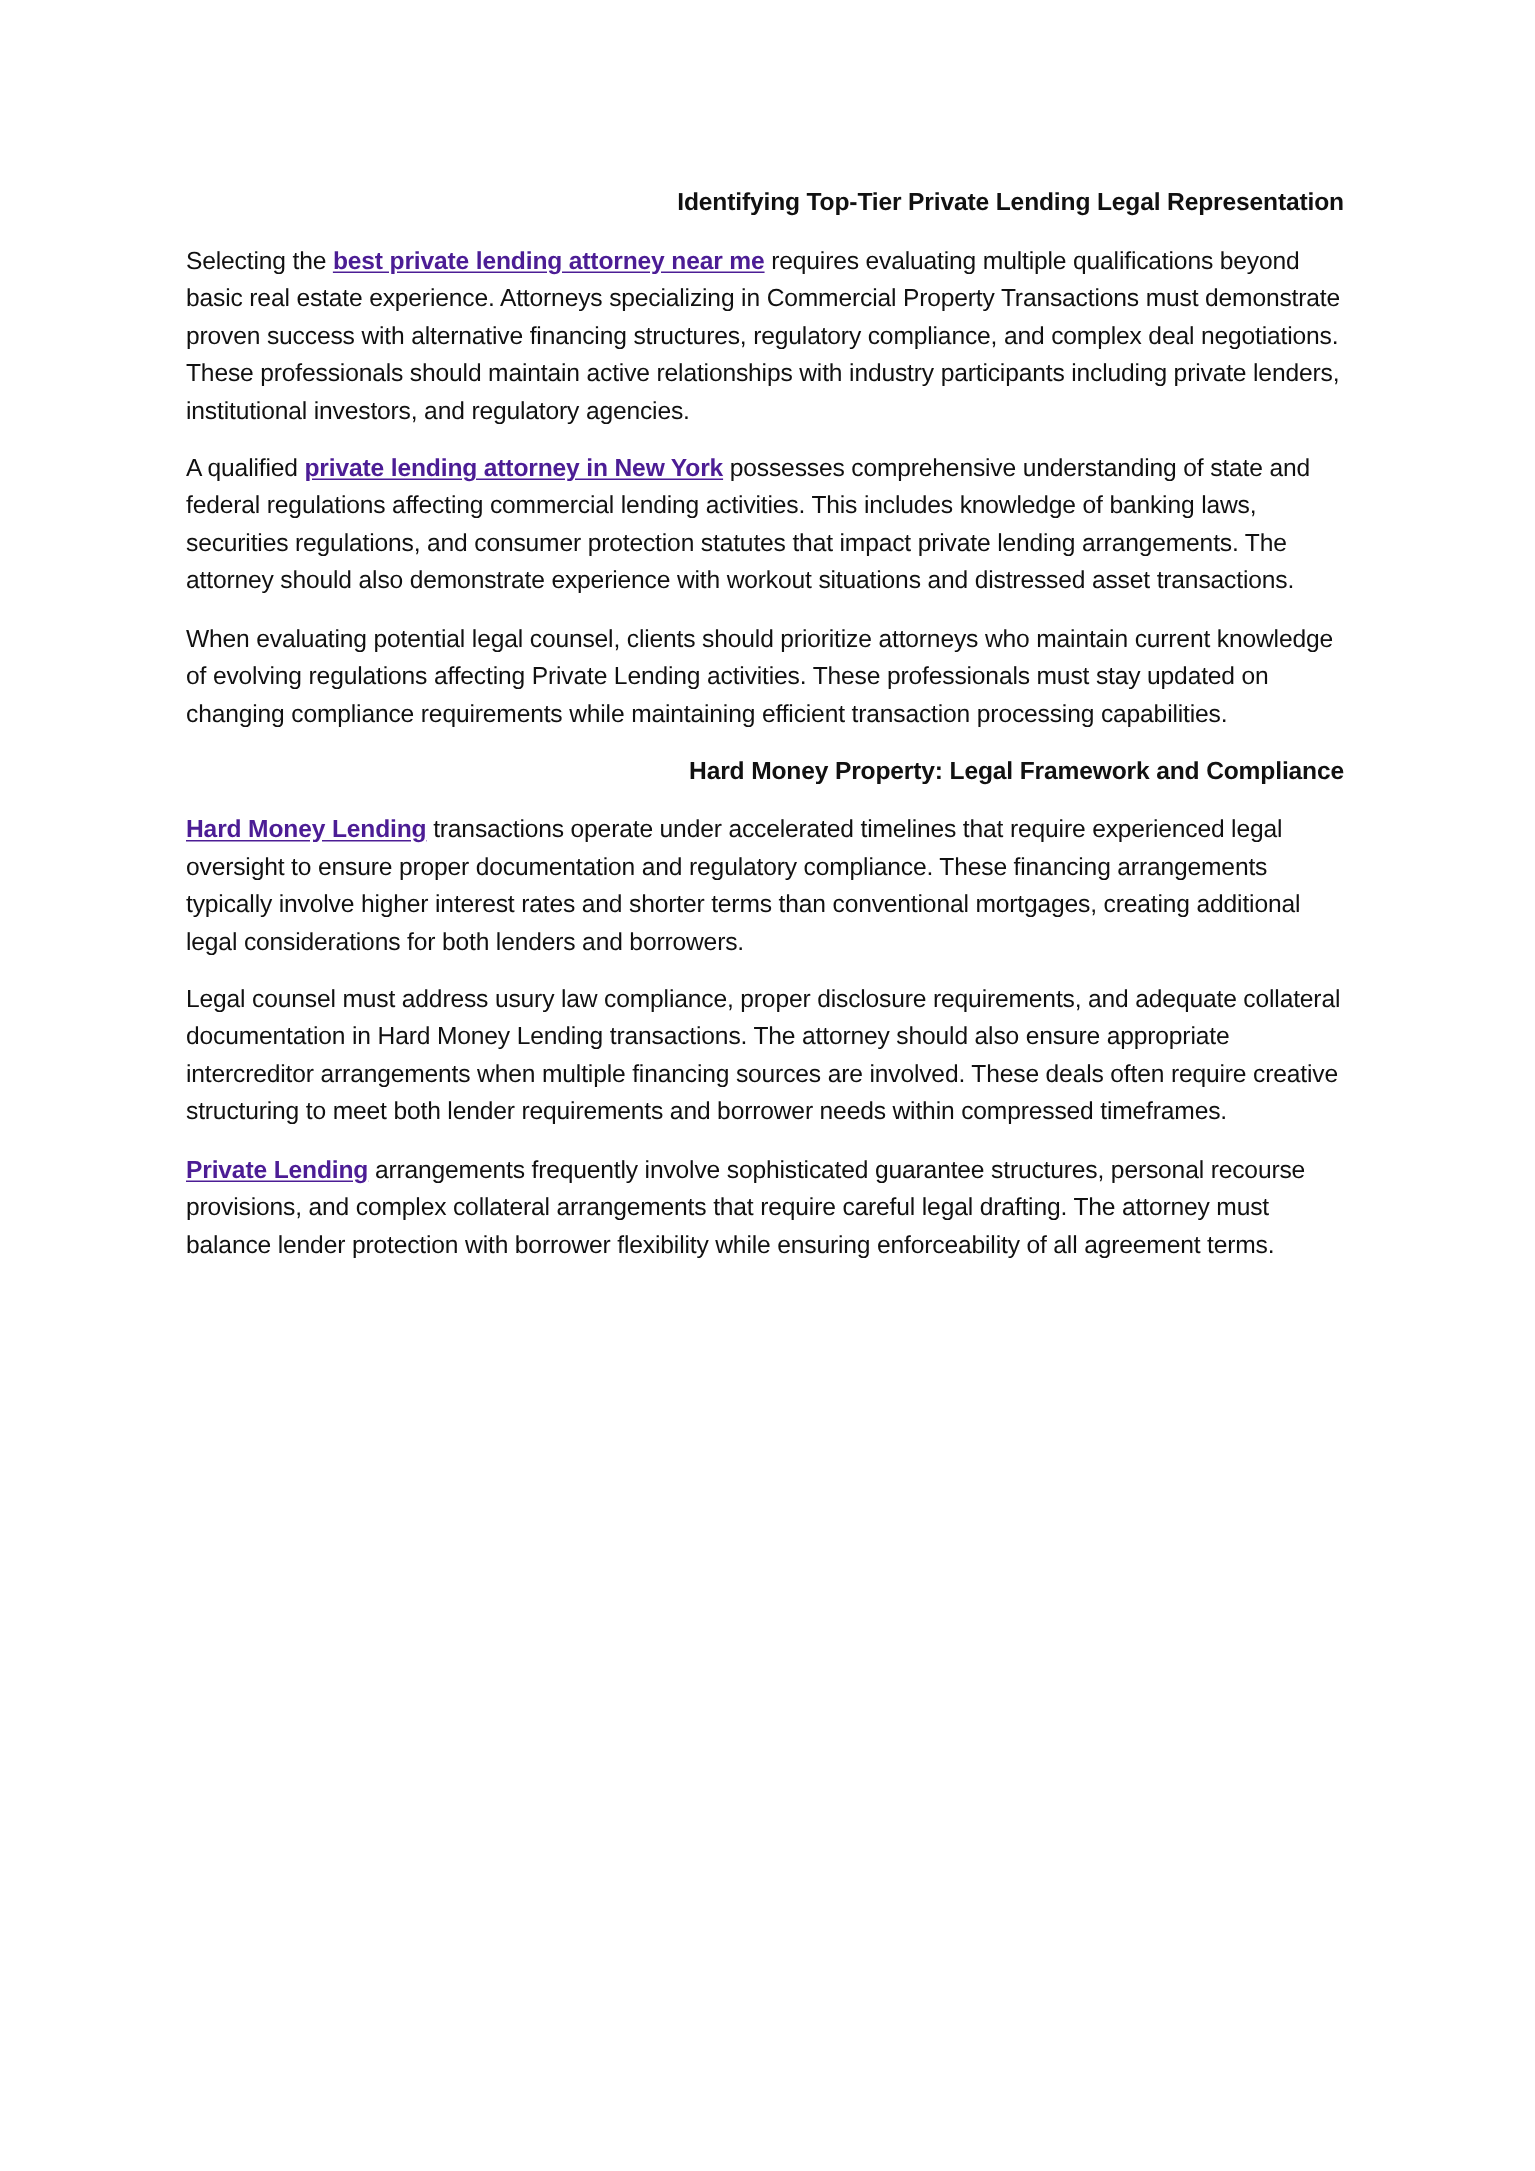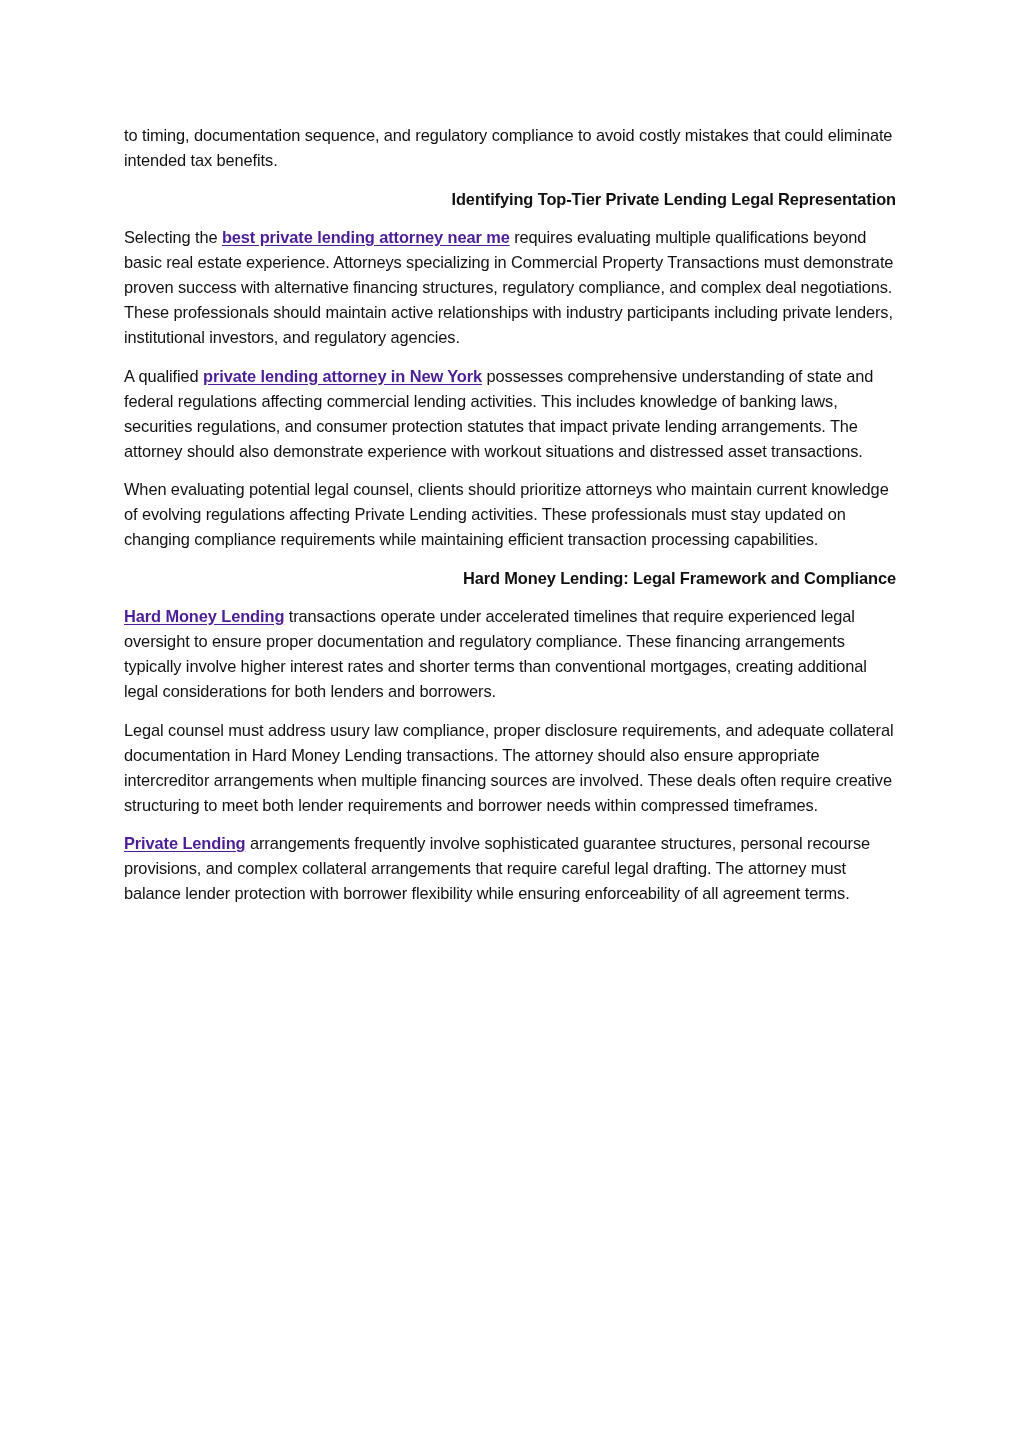--- a/index.html
+++ b/index.html
@@ -42,39 +42,36 @@
     }
     b.strong {
       font-weight: normal;
     }
   </style>
 </head>
 <body>
 
 <div class="page">
 
-  <p>
-    <span>to timing, documentation sequence, and regulatory compliance to avoid costly mistakes that could eliminate intended tax benefits.</span>
-  </p>
 
   <h2>Identifying Top-Tier Private Lending Legal Representation</h2>
 
   <p>
     <span>Selecting the </span><a class="link" href="#">best private lending attorney near me</a><span> requires evaluating multiple qualifications beyond basic real estate experience. Attorneys specializing in </span><b class="strong">Commercial Property Transactions</b><span> must demonstrate proven success with alternative financing structures, regulatory compliance, and complex deal negotiations. These professionals should maintain active relationships with industry participants including private lenders, institutional investors, and regulatory agencies.</span>
   </p>
 
   <p>
     <span>A qualified </span><a class="link" href="#">private lending attorney in New York</a><span> possesses comprehensive understanding of state and federal regulations affecting commercial lending activities. This includes knowledge of banking laws, securities regulations, and consumer protection statutes that impact private lending arrangements. The attorney should also demonstrate experience with workout situations and distressed asset transactions.</span>
   </p>
 
   <p>
     <span>When evaluating potential legal counsel, clients should prioritize attorneys who maintain current knowledge of evolving regulations affecting Private Lending activities. These professionals must stay updated on changing compliance requirements while maintaining efficient transaction processing capabilities.</span>
   </p>
 
-  <h2>Hard Money Lending: Legal Framework and Compliance</h2>
+  <h2>Hard Money Property: Legal Framework and Compliance</h2>
 
   <p>
     <a class="link" href="#">Hard Money Lending</a><span> transactions operate under accelerated timelines that require experienced legal oversight to ensure proper documentation and regulatory compliance. These financing arrangements typically involve higher interest rates and shorter terms than conventional mortgages, creating additional legal considerations for both lenders and borrowers.</span>
   </p>
 
   <p>
     <span>Legal counsel must address usury law compliance, proper disclosure requirements, and adequate collateral documentation in Hard Money Lending transactions. The attorney should also ensure appropriate intercreditor arrangements when multiple financing sources are involved. These deals often require creative structuring to meet both lender requirements and borrower needs within compressed timeframes.</span>
   </p>
 
   <p>

